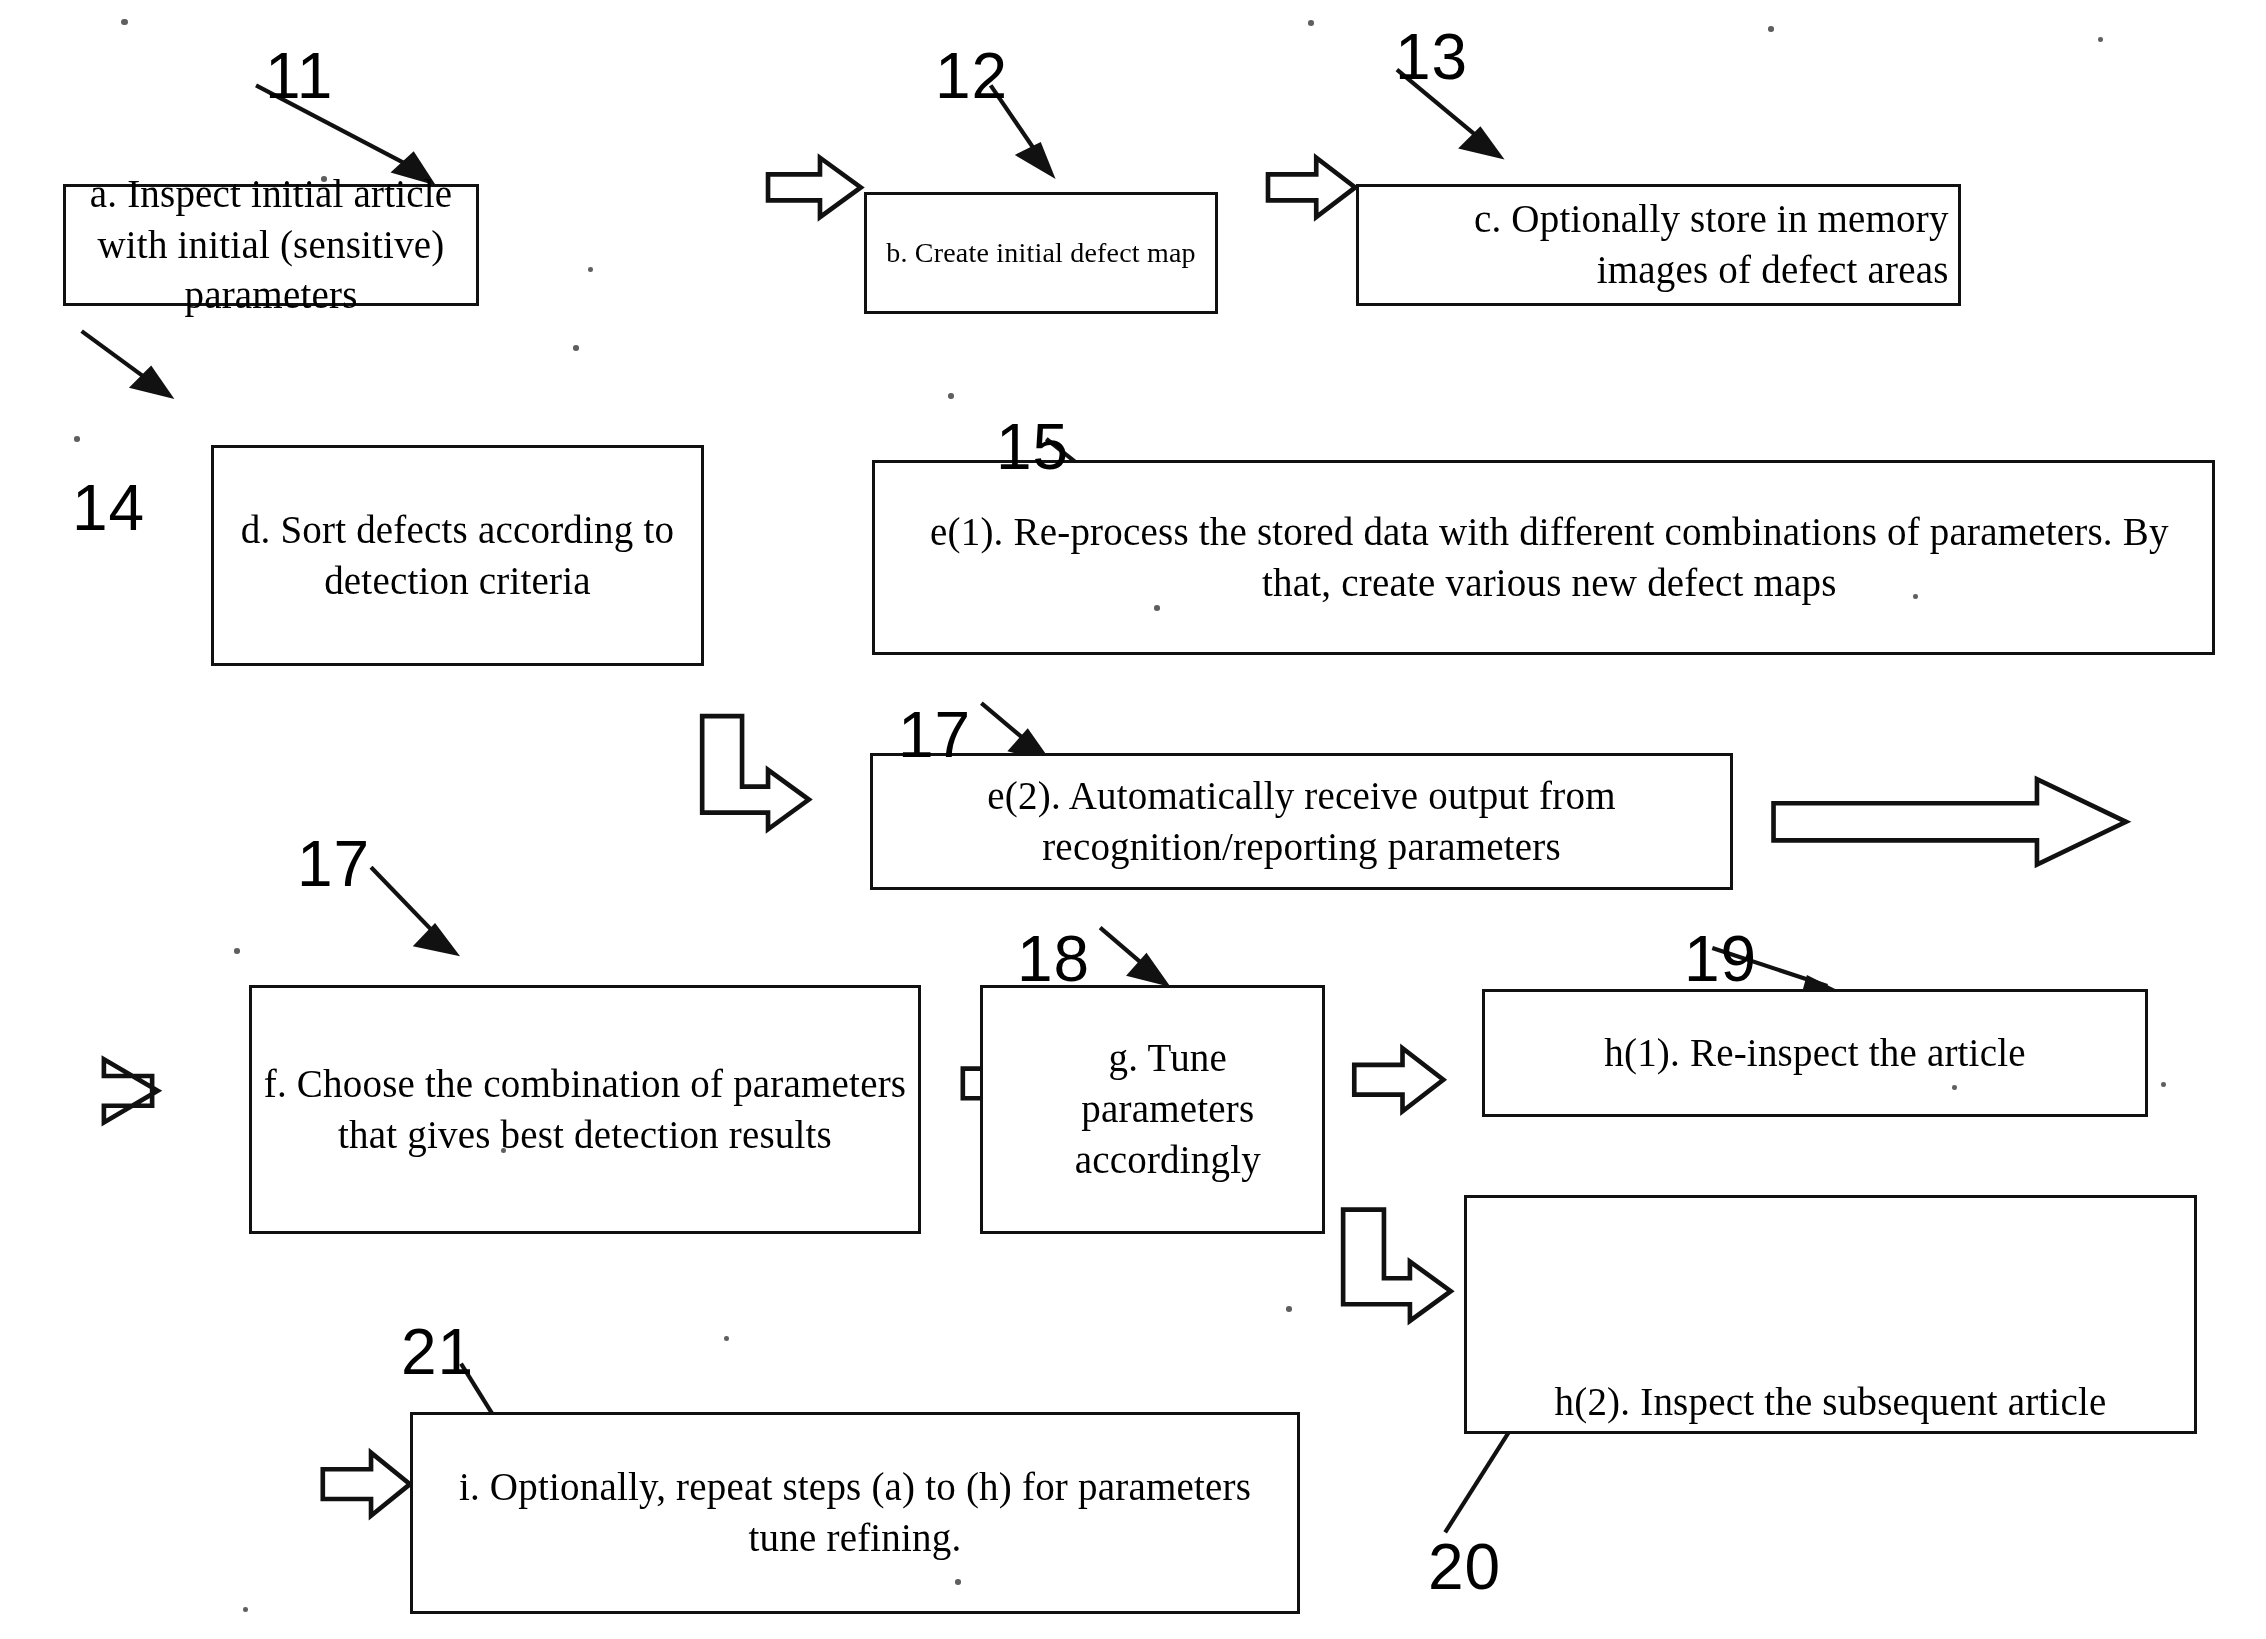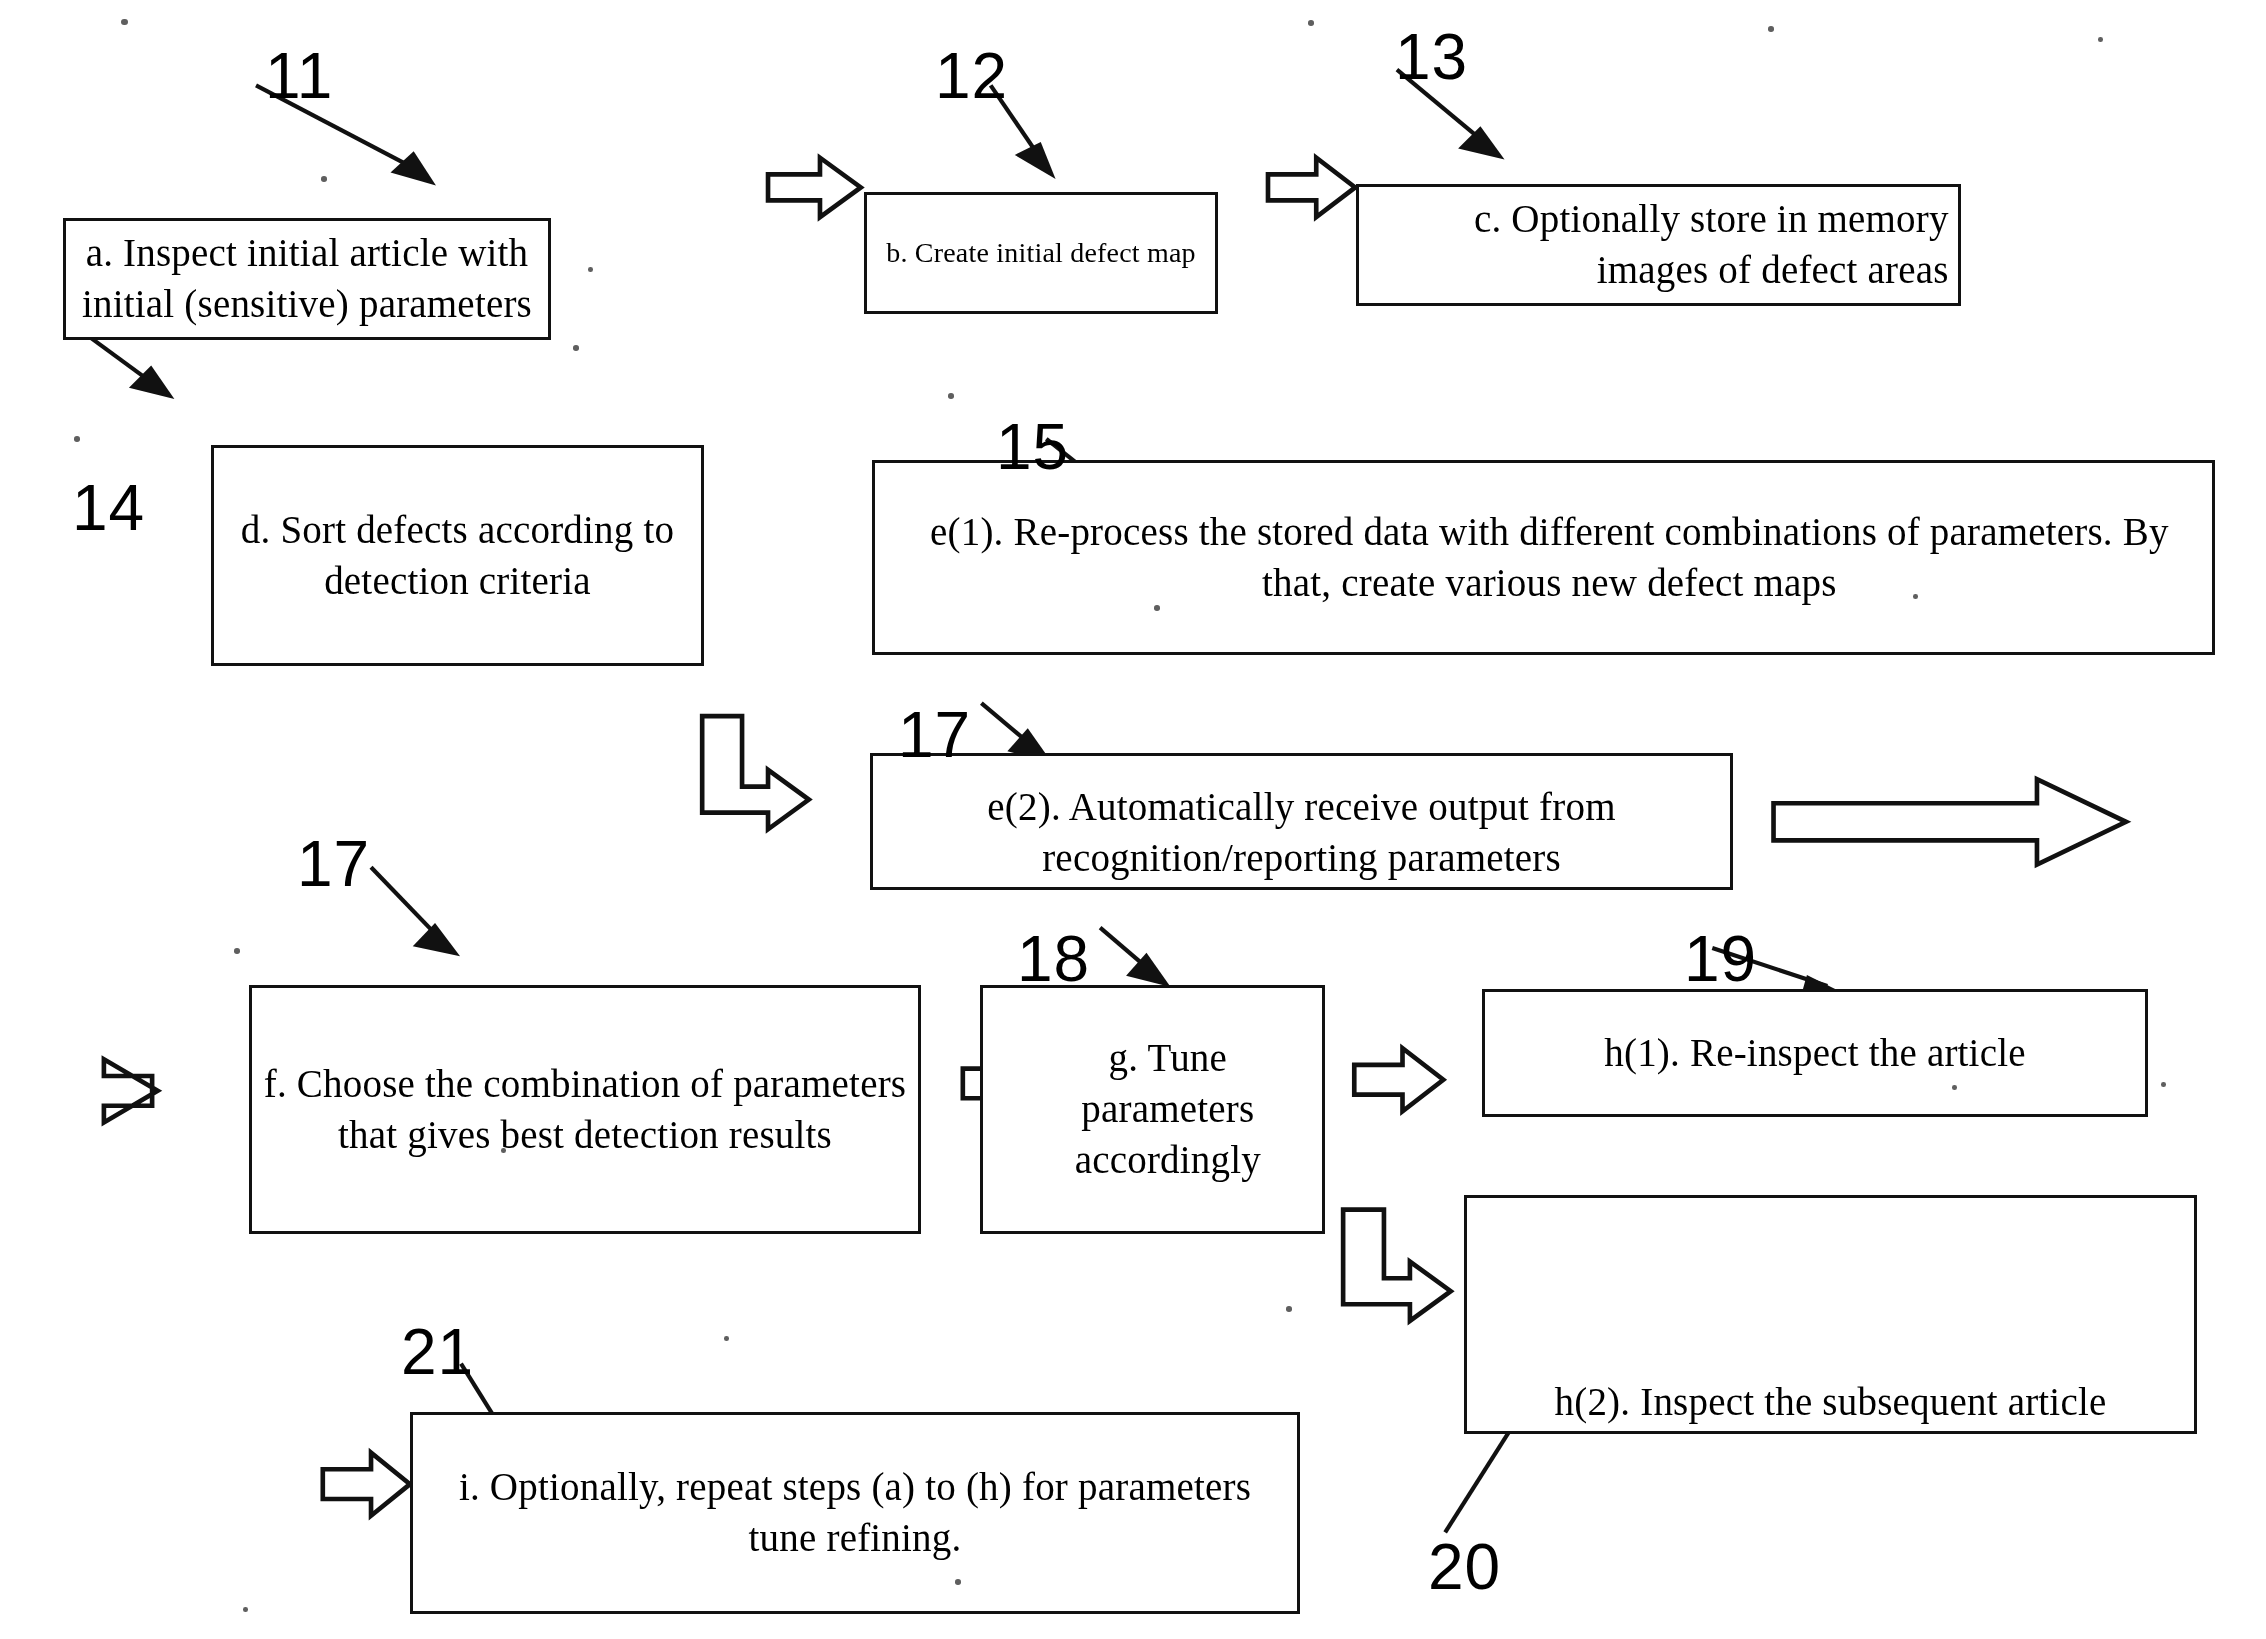--- a/index.html
+++ b/index.html
@@ -157,41 +157,41 @@
 
     <g>
       <polygon class="hollow" points="1448,1304 1492,1304 1492,1378 1520,1378 1520,1360 1564,1392 1520,1424 1520,1406 1448,1406"></polygon>
     </g>
 
     <g>
       <polygon class="hollow" points="358,1584 410,1584 410,1566 452,1600 410,1634 410,1616 358,1616" transform="translate(-10,0)"></polygon>
     </g>
   </svg>
 
-  <div class="box" style="left:63px;  top:184px;  width:488px;  height:122px;margin-top:34px;">
+  <div class="box" style="left:63px;  top:184px;  width:416px;  height:122px;">
     <span class="txt">a. Inspect initial article with initial (sensitive) parameters</span>
   </div>
 
   <div class="box" style="left:864px; top:192px;  width:354px;  height:122px; font-size:28px;">
     <span class="txt">b. Create initial defect map</span>
   </div>
 
   <div class="box" style="left:1356px;top:184px;  width:605px;  height:122px;text-align:right;">
     <span class="txt">c. Optionally store in memory images of defect areas</span>
   </div>
 
   <div class="box" style="left:211px; top:445px;  width:493px;  height:221px;">
     <span class="txt">d. Sort defects according to detection criteria</span>
   </div>
 
   <div class="box" style="left:872px; top:460px;  width:1343px; height:195px;padding-left:21px;">
     <span class="txt">e(1). Re-process the stored data with different combinations of parameters. By that, create various new defect maps</span>
   </div>
 
-  <div class="box" style="left:870px; top:753px;  width:863px;  height:137px;align-items:flex-end;">
+  <div class="box" style="left:870px; top:753px;  width:863px;  height:137px;">
     <span class="txt">e(2). Automatically receive output from recognition/reporting parameters</span>
   </div>
 
   <div class="box" style="left:249px; top:985px; width:672px;  height:249px;">
     <span class="txt">f. Choose the combination of parameters that gives best detection results</span>
   </div>
 
   <div class="box" style="left:980px;top:985px; width:345px;  height:249px;padding-left:40px;">
     <span class="txt">g. Tune parameters accordingly</span>
   </div>

